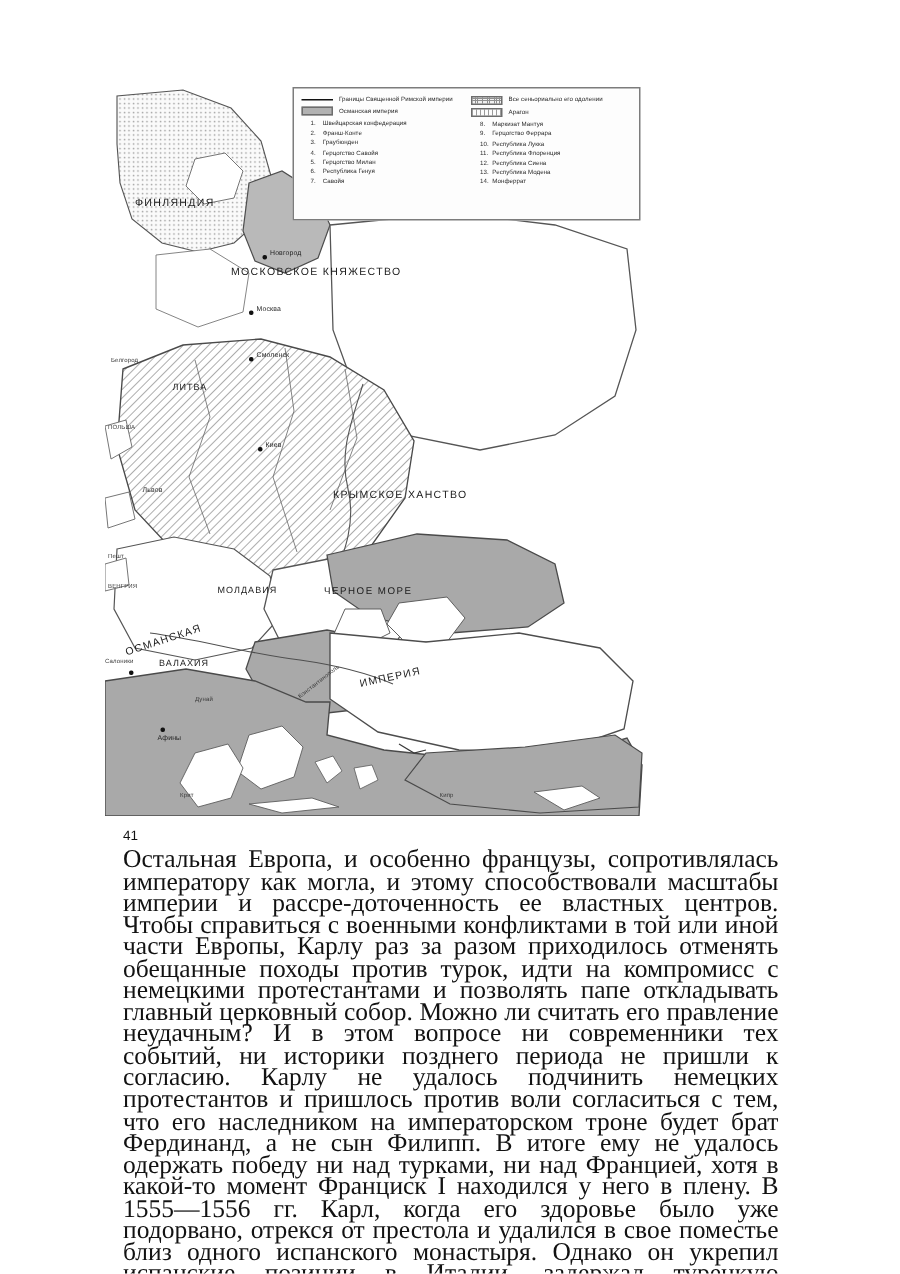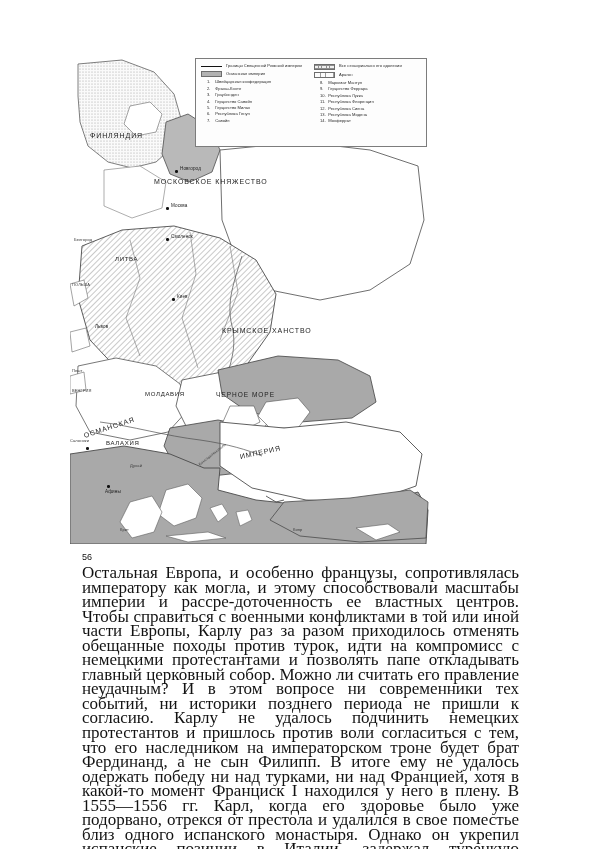--- a/index.html
+++ b/index.html
@@ -386,20 +386,20 @@
     <div class="citydot" style="left:16px; top:397px;"></div>
     <span class="mlabel tiny" style="left:0px; top:388px;">Салоники</span>
 
     <div class="citydot" style="left:37px; top:435px;"></div>
     <span class="mlabel city" style="left:35px; top:439px;">Афины</span>
 
     <span class="mlabel tiny" style="left:50px; top:477px;">Крит</span>
     <span class="mlabel tiny" style="left:223px; top:477px;">Кипр</span>
   </div>
 
-  <div id="folio">56</div>
+  <div id="folio">41</div>
 
   <div id="body-text">
     <p>Остальная Европа, и особенно французы, сопротивлялась императору как могла, и этому способствовали масштабы империи и рассре-доточенность ее властных центров. Чтобы справиться с военными конфликтами в той или иной части Европы, Карлу раз за разом приходилось отменять обещанные походы против турок, идти на компромисс с немецкими протестантами и позволять папе откладывать главный церковный собор. Можно ли считать его правление неудачным? И в этом вопросе ни современники тех событий, ни историки позднего периода не пришли к согласию. Карлу не удалось подчинить немецких протестантов и пришлось против воли согласиться с тем, что его наследником на императорском троне будет брат Фердинанд, а не сын Филипп. В итоге ему не удалось одержать победу ни над турками, ни над Францией, хотя в какой-то момент Франциск I находился у него в плену. В 1555—1556 гг. Карл, когда его здоровье было уже подорвано, отрекся от престола и удалился в свое поместье близ одного испанского монастыря. Однако он укрепил испанские позиции в Италии, задержал турецкую экспансию в Средиземноморье и Венгрию, заставил папу Павла III созвать первую сессию Тридентского собора и, незадолго до отречения, устроил брак своего сына Филиппа с королевой Англии. Этот последний ход имел самые впечатляющие и далеко идущие последствия. Карл не мог знать, что королева Мария Тюдор умрет бездетной в один год с ним.</p>
   </div>
 
 
 </div>
 
 </body></html>

